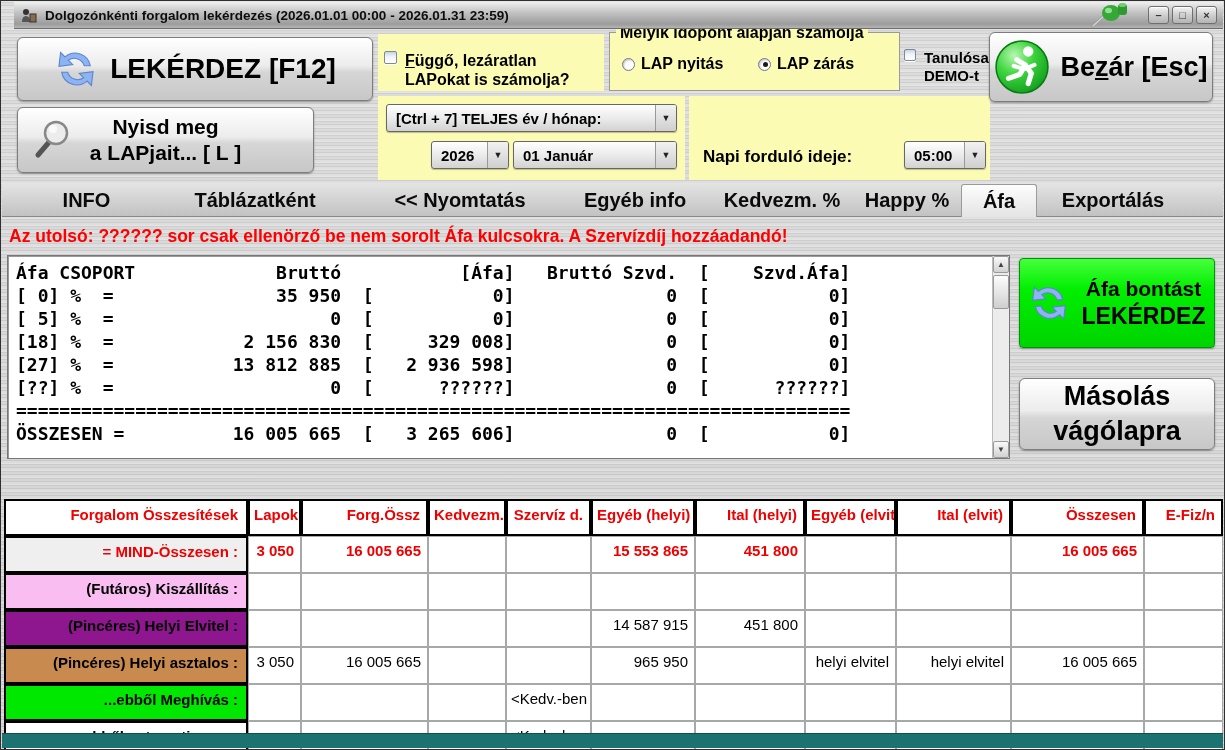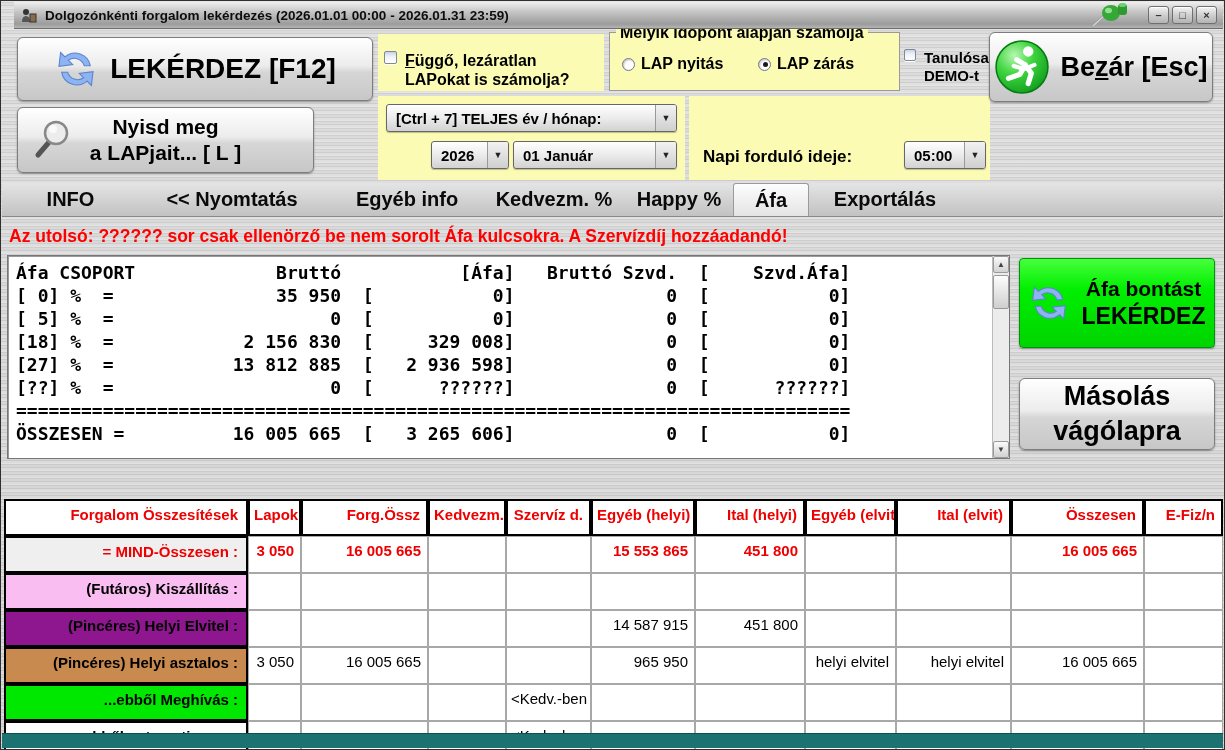--- a/index.html
+++ b/index.html
@@ -62,21 +62,21 @@
     justify-content:center;font-size:9px;color:#222;border-left:1px solid #999;
     background:linear-gradient(180deg,#f2f2f2,#cfcfcf);border-radius:0 2px 2px 0;}
   .lbl-turn{position:absolute;left:702px;top:146px;font-size:17px;font-weight:bold;}
 
   .btn-bezar{left:988px;top:31px;width:224px;height:70px;font-size:27px;font-weight:bold;gap:10px;z-index:20;}
   .orb{width:56px;height:56px;flex:none;}
 
   
   .tabbar{position:absolute;left:1px;top:183px;right:1px;height:33px;
     background:linear-gradient(180deg,#e3e3e3,#c2c2c2);border-bottom:1px solid #8a8a8a;
-    display:flex;align-items:flex-end;padding-left:6px;}
+    display:flex;align-items:center;padding-left:22px;}
   .tab{height:33px;line-height:33px;text-align:center;font-size:20px;font-weight:bold;color:#0a0a0a;}
   .tab.active{background:linear-gradient(180deg,#fdfdfd,#e4e4e4);border:1px solid #9a9a9a;border-bottom:none;
     border-radius:3px 3px 0 0;}
 
   
   .warning{position:absolute;left:8px;top:220px;height:30px;line-height:30px;
     color:#ff0000;font-size:17.5px;font-weight:bold;white-space:nowrap;}
   .report{position:absolute;left:6px;top:254px;width:1003px;height:204px;background:#fff;
     border:1px solid #777;box-shadow:inset 1px 1px 0 #9a9a9a;}
   .report pre{margin:0;padding:5px 0 0 8px;font-family:"DejaVu Sans Mono", monospace;
@@ -227,20 +227,21 @@
       <circle cx="33" cy="12" r="5" fill="#fff"></circle>
       <path d="M22 20 L30 25 L25 34 L14 38" stroke="#fff" stroke-width="5" fill="none" stroke-linecap="round" stroke-linejoin="round"></path>
       <path d="M30 25 L36 33 L33 43" stroke="#fff" stroke-width="5" fill="none" stroke-linecap="round" stroke-linejoin="round"></path>
       <path d="M19 26 L29 29 L39 25" stroke="#fff" stroke-width="4" fill="none" stroke-linecap="round" stroke-linejoin="round"></path>
     </svg>
     <span><span>Be</span><u>z</u><span>ár [Esc]</span></span>
   </div>
 
   <div class="tabbar" id="tabbar">
       <div class="tab" style="width: 125px;">INFO</div>
+      <div class="tab" style="width: 212px;">Táblázatként</div>
       <div class="tab" style="width: 198px;">&lt;&lt; Nyomtatás</div>
       <div class="tab" style="width: 152px;">Egyéb info</div>
       <div class="tab" style="width: 142px;">Kedvezm. %</div>
       <div class="tab" style="width: 108px;">Happy %</div>
       <div class="tab active" style="width: 76px;">Áfa</div>
       <div class="tab" style="width: 152px;">Exportálás</div>
     </div>
 
   <div class="warning">Az utolsó: ?????? sor csak ellenörző be nem sorolt Áfa kulcsokra. A Szervízdíj hozzáadandó!</div>
 

